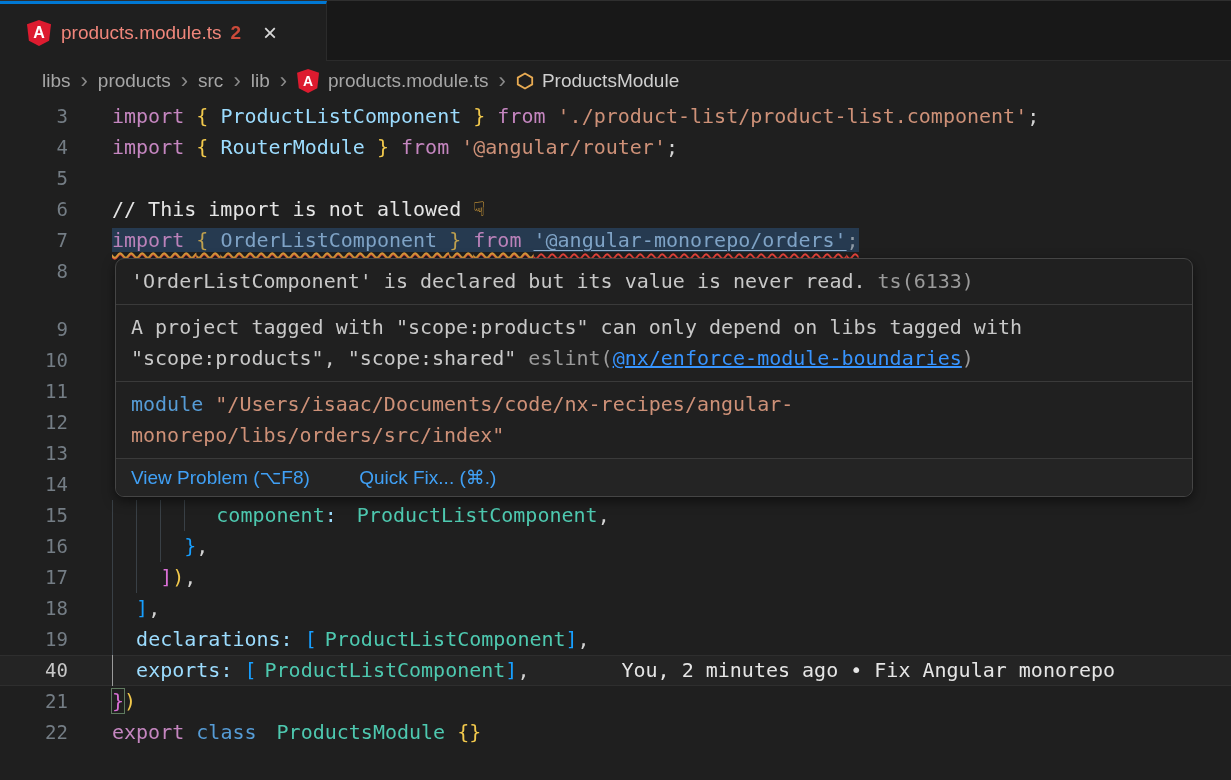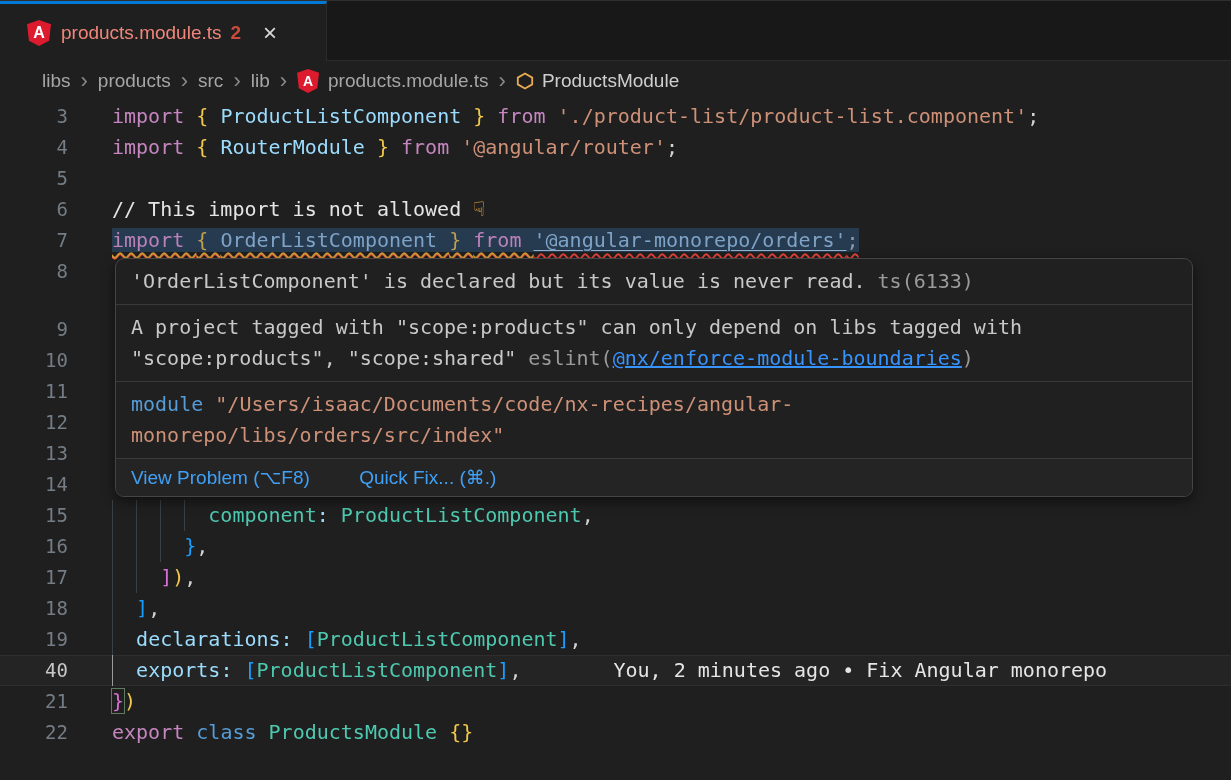--- a/index.html
+++ b/index.html
@@ -38,21 +38,21 @@
   .src{position:relative;flex:1;padding-left:17px;}
   .spacer{height:27px;}
   .row.active{background:#242424;box-shadow:inset 0 1px 0 #2e2e2e,inset 0 -1px 0 #2e2e2e;}
   .row.active .gut{color:#c8c8c8;}
   .g{position:absolute;top:0;bottom:0;width:1px;background:#394046;}
   .g.on{background:#9a9a9a;}
 
   
   .tk-kw{color:#c586c0;}      .tk-kwb{color:#569cd6;}
   .tk-id{color:#9cdcfe;}      .tk-prop{color:#9cdcfe;}
-  .tk-colon{color:#9cdcfe;}   .tk-cls{color:#4ec9b0;}
+  .tk-colon{color:#9cdcfe;}   .tk-cls{color:#4ec9b0;margin-left:8px;}
   .tk-str{color:#ce9178;}     .tk-cmt{color:#e5e5e5;}
   .tk-pun{color:#d4d4d4;}
   .b-gold{color:#f2c94c;}     .b-pink{color:#da70d6;}     .b-blue{color:#179fff;}
   .emoji{color:#f0b13e;}
   .blame{color:#e5e5e5;margin-left:92px;}
   .match{outline:1px solid #5f7a5f;}
 
   
   .sel{background:#263a50;}
   .sq-red{text-decoration:underline wavy #e8443b;text-decoration-thickness:1.5px;text-underline-offset:6px;margin-top:24px;}

